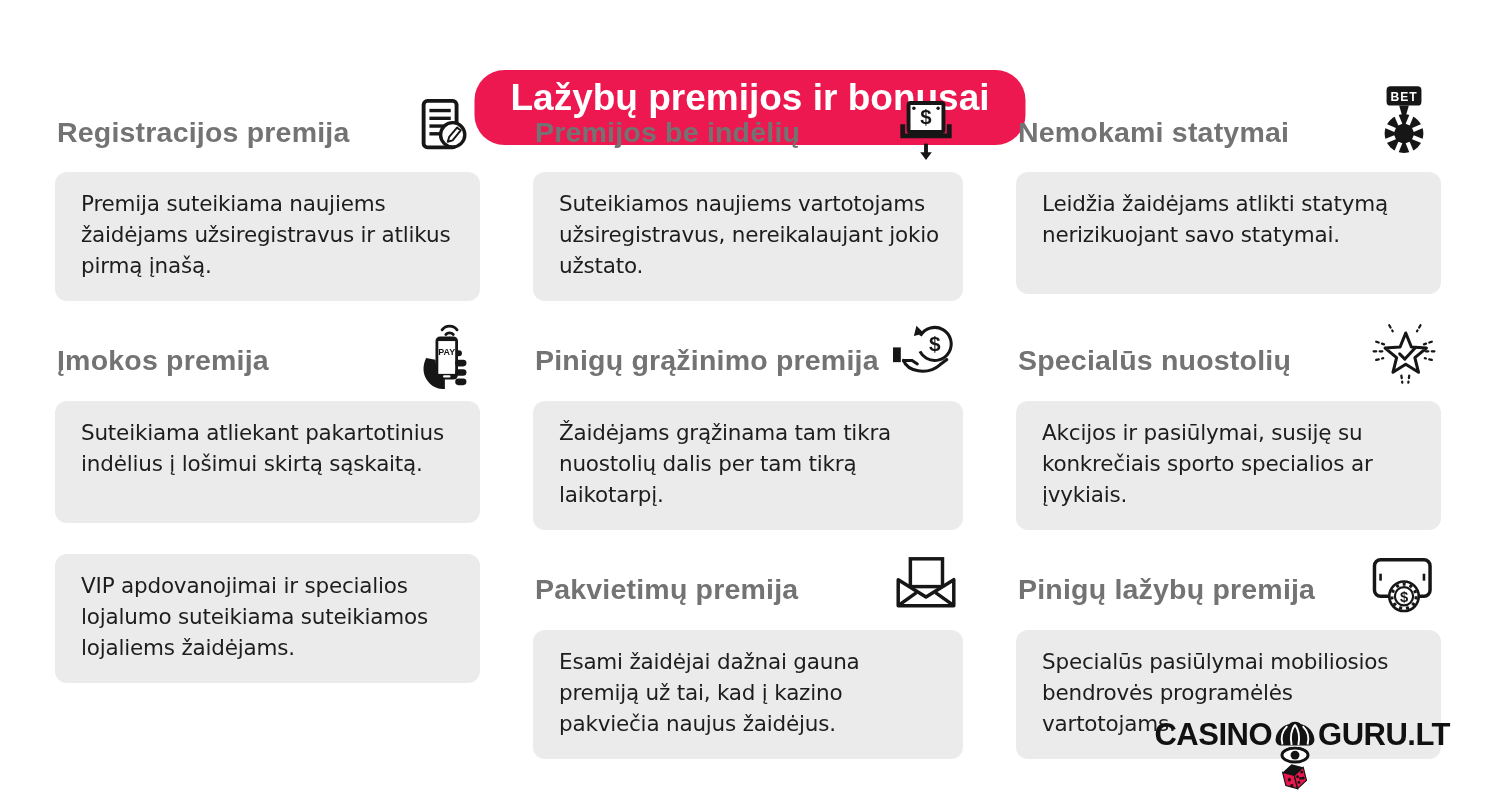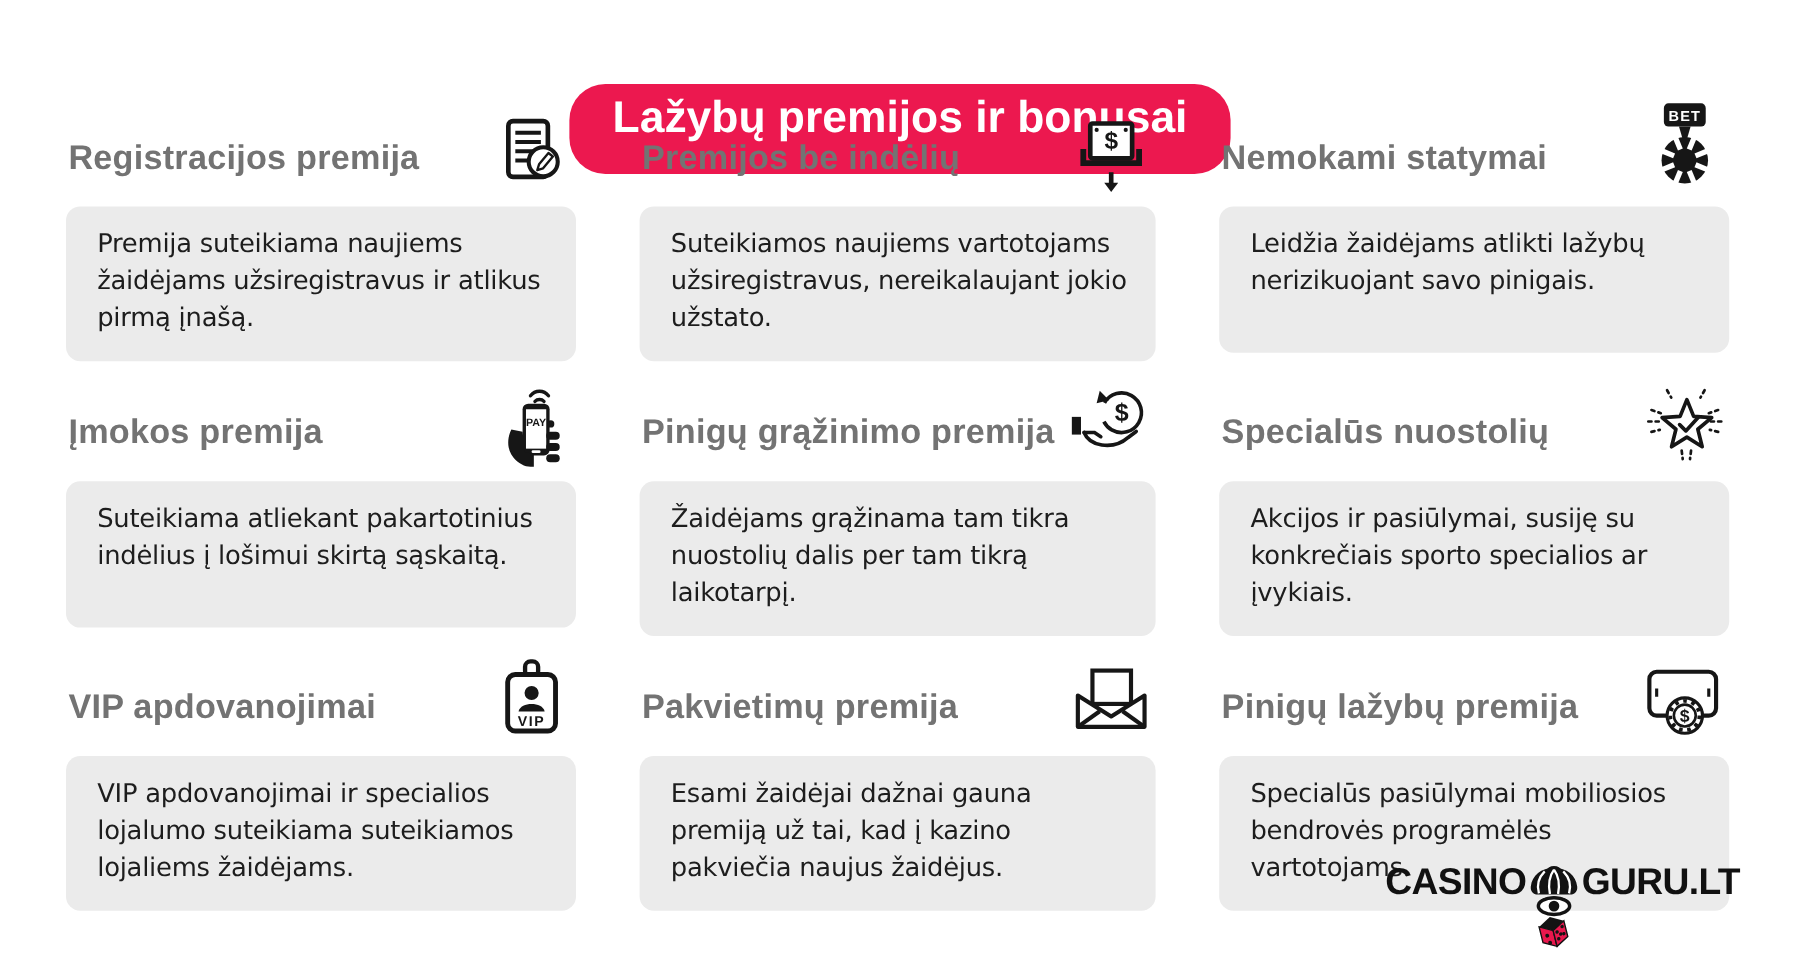--- a/index.html
+++ b/index.html
@@ -103,21 +103,21 @@
               <line x1="28.2" y1="60.2" x2="24.0" y2="70.4"></line>
               <line x1="22.8" y1="54.8" x2="12.6" y2="59.0"></line>
               <line x1="22.8" y1="47.2" x2="12.6" y2="43.0"></line>
               <line x1="28.2" y1="41.8" x2="24.0" y2="31.6"></line>
               <line x1="35.8" y1="41.8" x2="40.0" y2="31.6"></line>
               <line x1="41.2" y1="47.2" x2="51.4" y2="43.0"></line>
             </g>
           </svg>
         </span>
       </div>
-      <div class="card-box">Leidžia žaidėjams atlikti lažybų nerizikuojant savo pinigais.</div>
+      <div class="card-box">Leidžia žaidėjams atlikti statymą nerizikuojant savo statymai.</div>
     </section>
 
     <section class="card">
       <div class="card-head">
         <h2>Įmokos premija</h2>
         <span class="icon raised-sm">
           <svg width="60" height="74" viewBox="0 0 64 78">
             <g stroke="#161616" stroke-width="3" fill="none" stroke-linecap="round">
               <path d="M31 10 a10 10 0 0 1 16 0"></path>
               <path d="M35 15 a5.5 5.5 0 0 1 8 0"></path>
@@ -174,32 +174,20 @@
               <line x1="35" y1="64" x2="36" y2="72"></line>
               <line x1="44" y1="64" x2="43" y2="72"></line>
             </g>
           </svg>
         </span>
       </div>
       <div class="card-box">Akcijos ir pasiūlymai, susiję su konkrečiais sporto specialios ar įvykiais.</div>
     </section>
 
     <section class="card">
-      <div class="card-head">
-        <h2>VIP apdovanojimai</h2>
-        <span class="icon raised-sm">
-          <svg width="58" height="66" viewBox="0 0 64 72">
-            <rect x="26" y="2" width="12" height="14" rx="5" fill="#fff" stroke="#161616" stroke-width="4"></rect>
-            <rect x="10" y="14" width="44" height="52" rx="7" fill="#fff" stroke="#161616" stroke-width="4.5"></rect>
-            <circle cx="32" cy="31" r="6.5" fill="#161616"></circle>
-            <path d="M20 48 C22 39 42 39 44 48 Z" fill="#161616"></path>
-            <text x="32" y="61" text-anchor="middle" font-size="13" font-weight="bold" fill="#161616" letter-spacing="1.5" font-family="Liberation Sans, sans-serif">VIP</text>
-          </svg>
-        </span>
-      </div>
       <div class="card-box">VIP apdovanojimai ir specialios lojalumo suteikiama suteikiamos lojaliems žaidėjams.</div>
     </section>
 
     <section class="card">
       <div class="card-head">
         <h2>Pakvietimų premija</h2>
         <span class="icon">
           <svg width="66" height="58" viewBox="0 0 76 64">
             <rect x="20" y="3" width="37" height="32" fill="#fff" stroke="#161616" stroke-width="4"></rect>
             <path d="M6 27 L38 47 L70 27 L70 57 L6 57 Z" fill="#fff" stroke="#161616" stroke-width="4" stroke-linejoin="round"></path>

